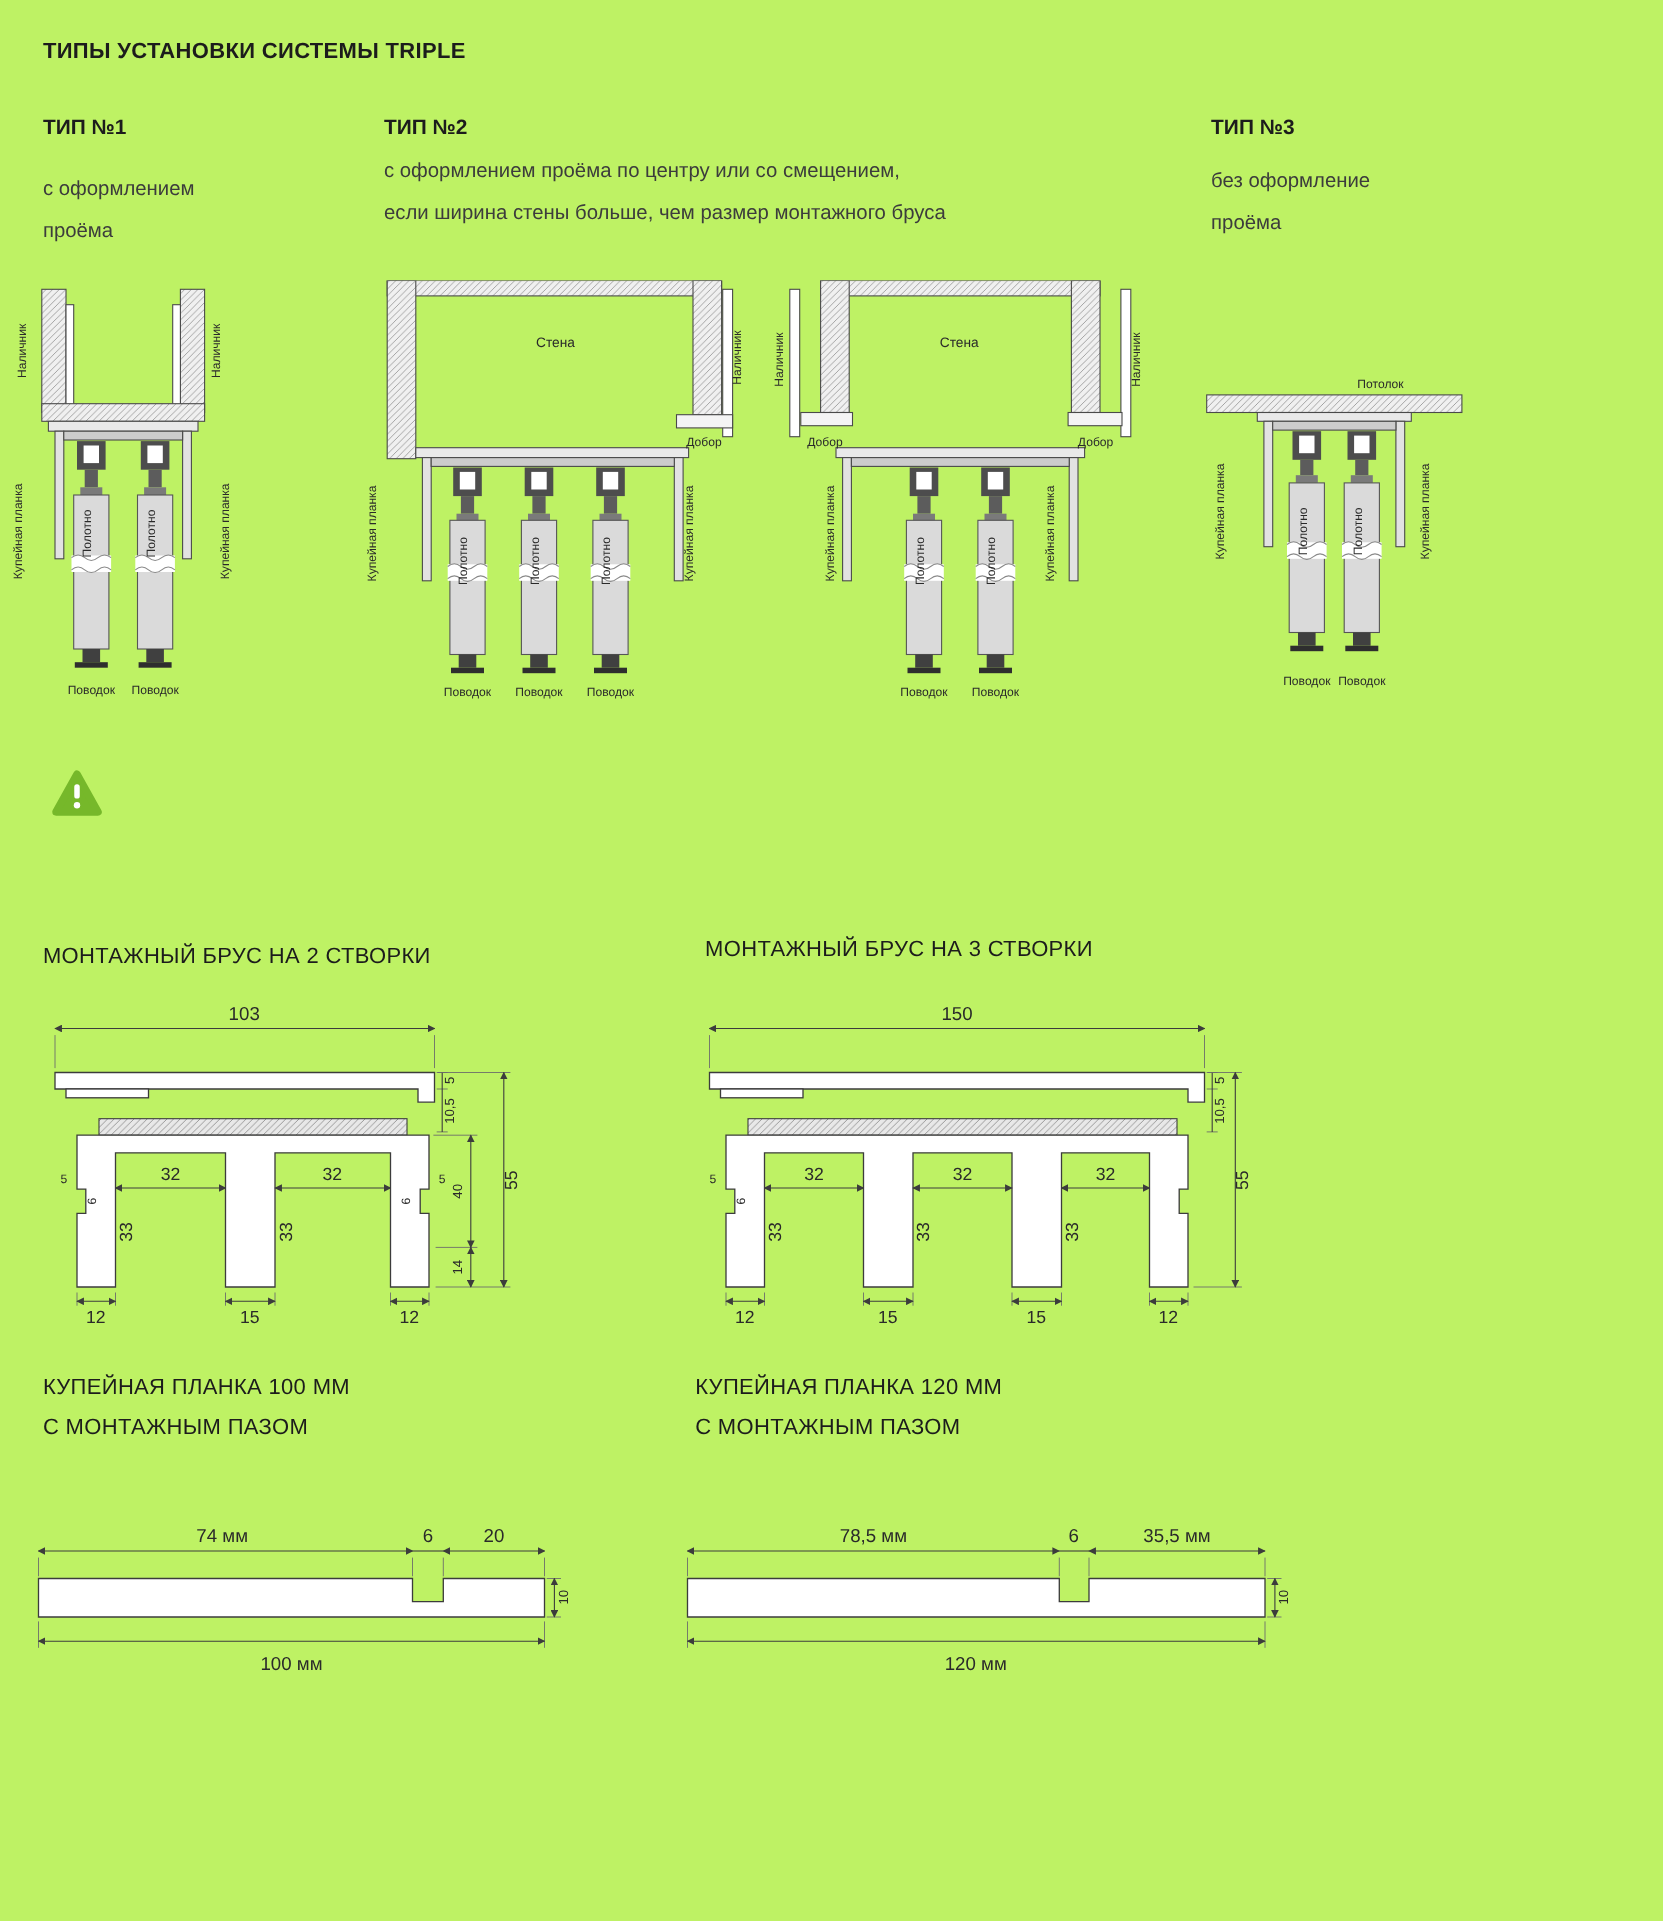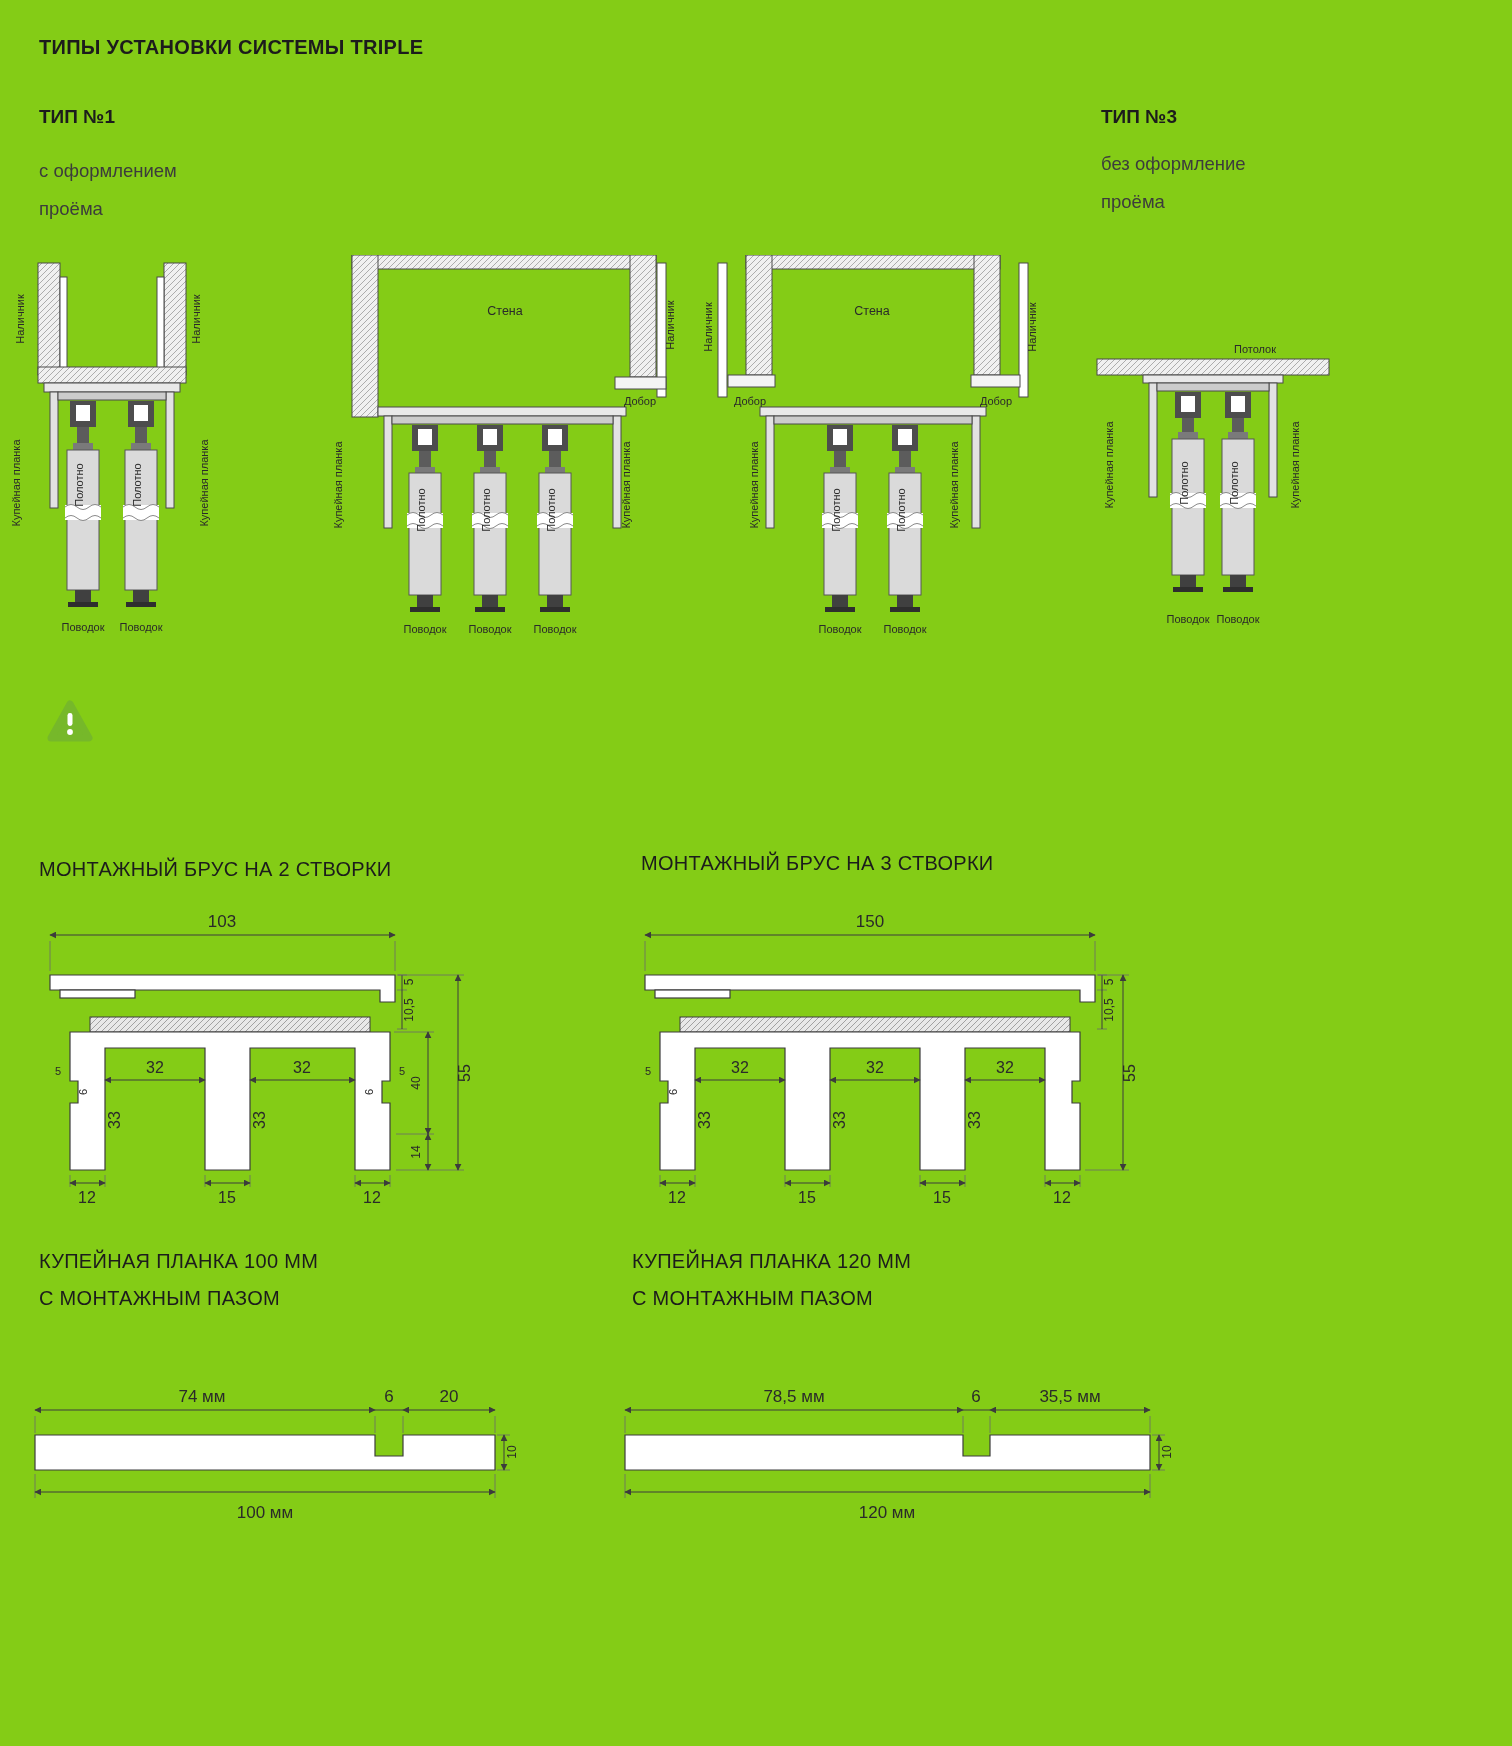--- a/index.html
+++ b/index.html
@@ -1,18 +1,18 @@
 <!DOCTYPE html>
 <html><head>
 <meta charset="utf-8">
 <style>
   *{margin:0;padding:0;box-sizing:border-box}
   html,body{background:#fff}
   body{font-family:"Liberation Sans",sans-serif;color:#1d1d1b}
-  .page{position:relative;width:1512px;height:1746px;background:#84cc16;overflow:hidden}
+  .page{position:relative;width:1512px;height:1746px;background:#bef264;overflow:hidden}
   .abs{position:absolute}
   .h-main{font-size:20px;font-weight:700;letter-spacing:.3px;color:#1c1c1c}
   .h-type{font-size:19px;font-weight:700;color:#1c1c1c}
   .h-sec{font-size:20px;font-weight:400;letter-spacing:.3px;color:#1c1c1c}
   .desc{font-size:18.5px;color:#3c3c3c;line-height:38px}
   .warn-text{font-size:18px;color:#3c3c3c;line-height:30px}
   svg{display:block}
   svg text{font-family:"Liberation Sans",sans-serif;fill:#2a2a2a}
   .lbl{font-size:11px}
   .lbl-big{font-size:12.5px}
@@ -31,20 +31,27 @@
 
   <div class="abs h-main" style="left:39px;top:36px">ТИПЫ УСТАНОВКИ СИСТЕМЫ TRIPLE</div>
 
   <div class="abs" style="left:39px;top:106px;width:290px">
     <div class="h-type">ТИП №1</div>
     <div class="desc" style="margin-top:24px">
       <span>с оформлением</span><br>
       <span>проёма</span>
     </div>
   </div>
+  <div class="abs" style="left:349px;top:106px;width:720px">
+    <div class="h-type">ТИП №2</div>
+    <div class="desc" style="margin-top:8px">
+      <span>с оформлением проёма по центру или со смещением,</span><br>
+      <span>если ширина стены больше, чем размер монтажного бруса</span>
+    </div>
+  </div>
   <div class="abs" style="left:1101px;top:106px;width:300px">
     <div class="h-type">ТИП №3</div>
     <div class="desc" style="margin-top:17px">
       <span>без оформление</span><br>
       <span>проёма</span>
     </div>
   </div>
 
   <svg class="abs" style="left:8px;top:255px" width="230" height="400" viewBox="0 0 230 400">
     <defs>

